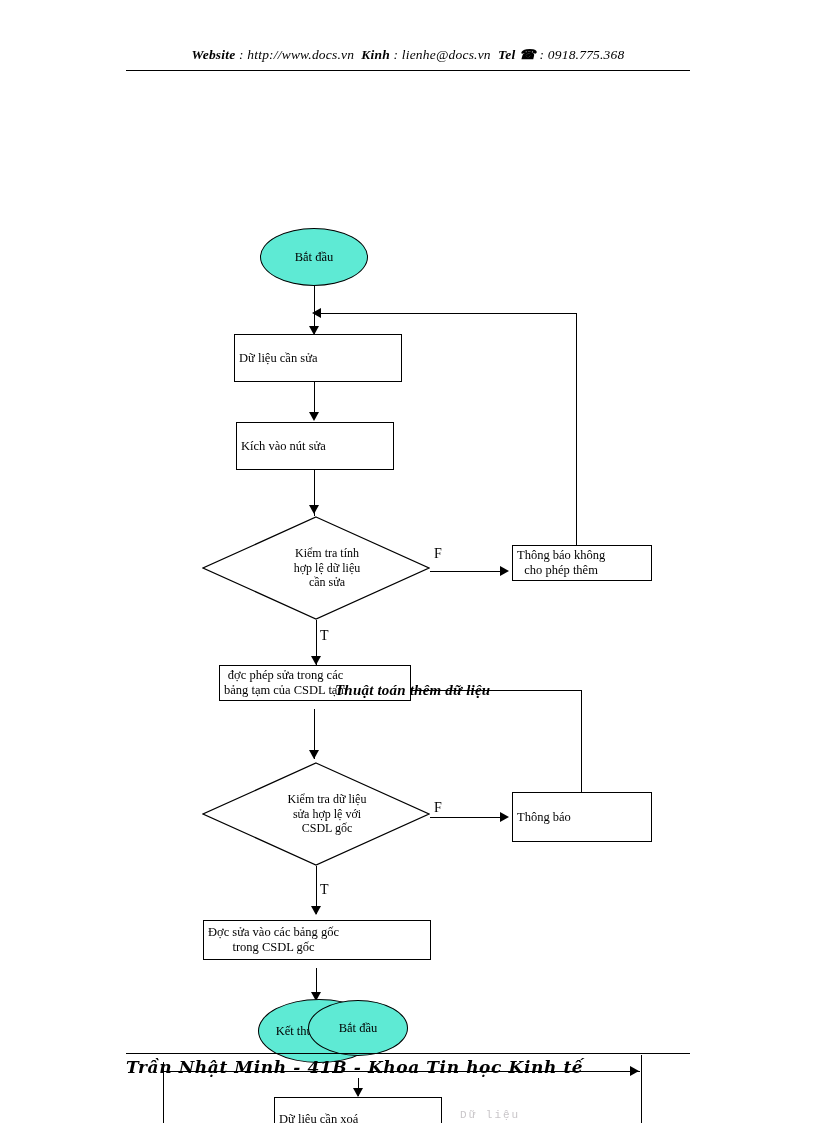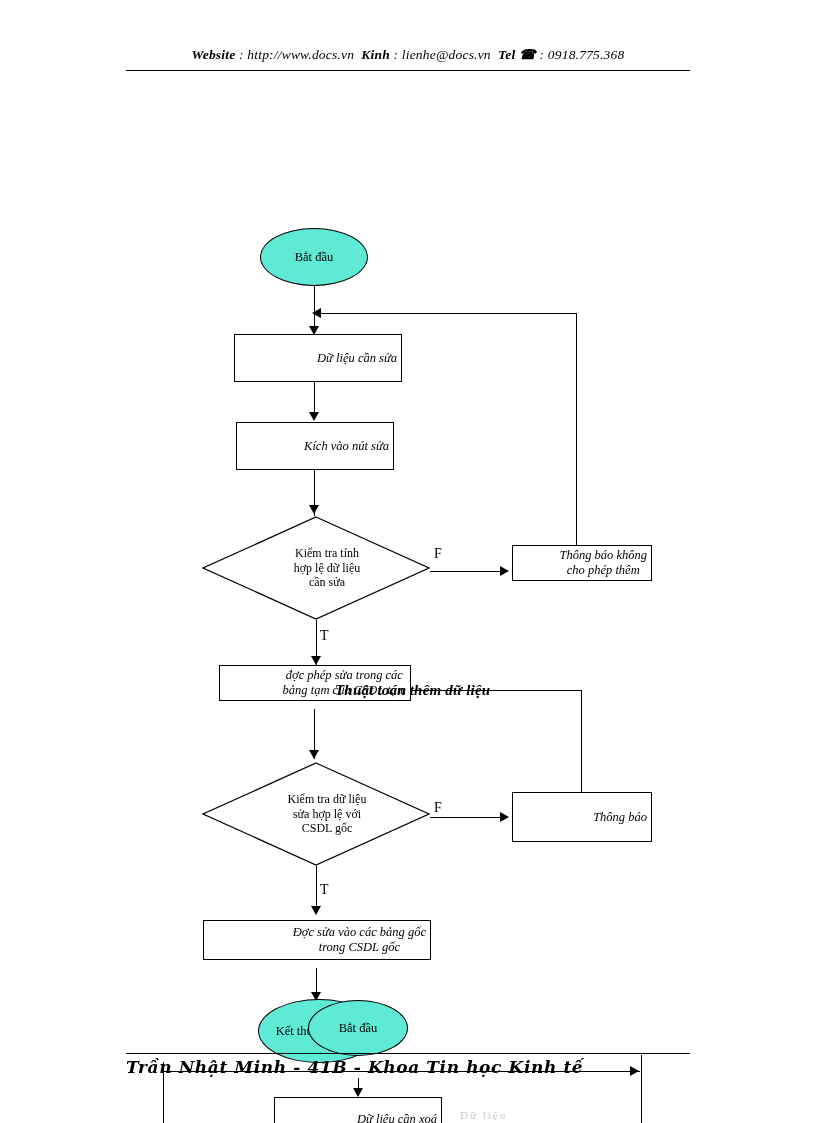--- a/index.html
+++ b/index.html
@@ -31,22 +31,22 @@
     position:absolute;left:126px;top:1057px;width:600px;
     font-family:"DejaVu Serif","Liberation Serif",serif;
     font-style:italic;font-weight:bold;font-size:17px;letter-spacing:.6px;
     white-space:nowrap;
   }
 
   
   .node{position:absolute;box-sizing:border-box;}
   .box{
     border:1.2px solid #000;background:#fff;
-    display:flex;align-items:center;justify-content:flex-end;text-align:center;
-    font-size:12.5px;line-height:15px;padding:2px 4px;font-style:italic;
+    display:flex;align-items:center;justify-content:flex-start;text-align:center;
+    font-size:12.5px;line-height:15px;padding:2px 4px;
   }
   .ellipse{
     border:1.3px solid #000;border-radius:50%;background:#5eead4;
     display:flex;align-items:center;justify-content:center;text-align:center;
     font-size:12.5px;line-height:15px;
   }
   .diamond-wrap{position:absolute;}
   .diamond-wrap svg{position:absolute;left:0;top:0;}
   .diamond-label{
     position:absolute;left:11px;top:0;width:100%;height:100%;
@@ -72,21 +72,21 @@
     border-top:5px solid transparent;border-bottom:5px solid transparent;
     border-right:9px solid #000;
   }
   .branch-label{position:absolute;font-size:14px;font-style:normal;}
 
   
   .overlay-caption{
     position:absolute;font-weight:bold;font-style:italic;
     font-size:15px;white-space:nowrap;letter-spacing:.2px;
   }
-  .faint{color:#c9c6c9;font-size:11px;letter-spacing:2px;}
+  .faint{color:#c9c6c9;font-size:11px;letter-spacing:2px;font-family:Liberation Mono, monospace;}
 </style>
 </head>
 <body>
 
 <div class="page">
 
   <div class="header">
     <span class="b">Website</span><span class="lbl"> : </span><span class="lbl">http://www.docs.vn</span>
     &nbsp;<span class="b">Kinh</span>
     <span class="lbl"> : </span><span class="lbl">lienhe@docs.vn</span>

